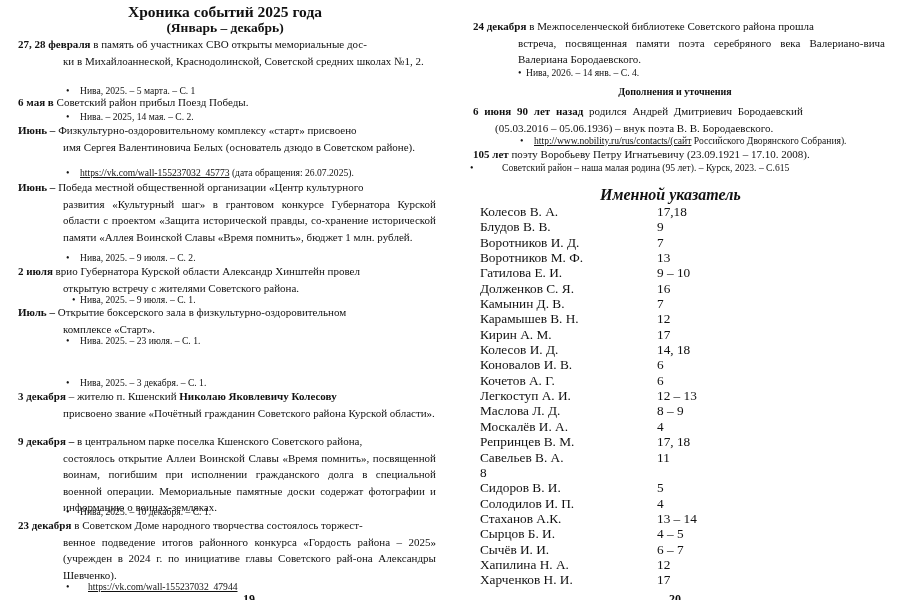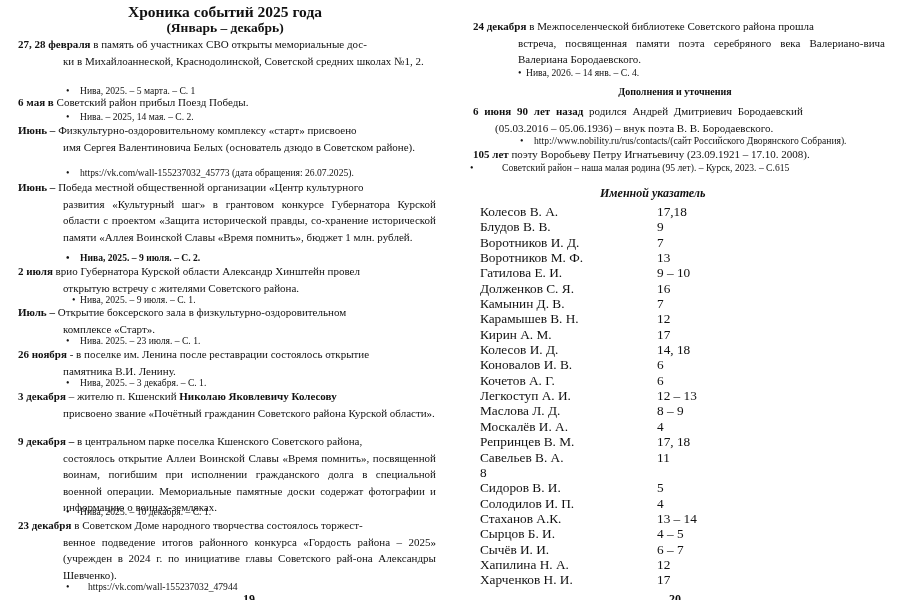--- a/index.html
+++ b/index.html
@@ -25,30 +25,30 @@
   .entry { position: absolute; font-size: 11px; line-height: 16.5px; }
   .entry .head { display: block; }
   .entry .lead { font-weight: bold; }
   .entry .cont { display: block; padding-left: 45px; }
   .just { text-align: justify; text-align-last: left; }
 
   .src {
     position: absolute; font-size: 9.6px; line-height: 12px; white-space: nowrap;
   }
   .src .bul { display: inline-block; width: 14px; font-size: 10px; }
-  .src a { color: #111; }
+  .src a { color: #111; text-decoration: underline; }
 
   .pagenum { position: absolute; font-weight: bold; font-size: 12px; }
 
   .sec-title {
     position: absolute; left: 0; width: 450px; text-align: center;
     font-weight: bold; font-size: 10px;
   }
   .index-title {
-    position: absolute; left: 150px; font-weight: bold; font-style: italic; font-size: 12px;
+    position: absolute; left: 150px; font-weight: bold; font-style: italic; font-size: 16px;
   }
   .index-list { position: absolute; left: 480px; top: 204px; width: 260px; }
   .index-row { display: flex; height: 15.35px; font-size: 13.3px; line-height: 15.35px; }
   .index-name { width: 177px; }
   .index-pages { width: 80px; }
 </style>
 </head>
 <body>
 
 <div class="page page-left">
@@ -69,38 +69,34 @@
   <div class="entry" style="left:18px; top:122px; width:418px;">
     <span class="head"><span class="lead">Июнь –</span><span> Физкультурно-оздоровительному комплексу «старт» присвоено</span></span>
     <span class="cont">имя Сергея Валентиновича Белых (основатель дзюдо в Советском районе).</span>
   </div>
   <div class="src" style="left:66px; top:167px;"><span class="bul">•</span><a>https://vk.com/wall-155237032_45773</a><span> (дата обращения: 26.07.2025).</span></div>
 
   <div class="entry just" style="left:18px; top:179px; width:418px;">
     <span class="head"><span class="lead">Июнь –</span><span> Победа местной общественной организации «Центр культурного</span></span>
     <span class="cont">развития «Культурный шаг» в грантовом конкурсе Губернатора Курской области с проектом «Защита исторической правды, со-хранение исторической памяти «Аллея Воинской Славы «Время помнить», бюджет 1 млн. рублей.</span>
   </div>
-  <div class="src" style="left:66px; top:252px;font-weight:bold;"><span class="bul">•</span><span>Нива, 2025. – 9 июля. – С. 2.</span></div>
+  <div class="src" style="left:66px; top:252px;"><span class="bul">•</span><span>Нива, 2025. – 9 июля. – С. 2.</span></div>
 
   <div class="entry" style="left:18px; top:263px; width:418px;">
     <span class="head"><span class="lead">2 июля</span><span> врио Губернатора Курской области Александр Хинштейн провел</span></span>
     <span class="cont">открытую встречу с жителями Советского района.</span>
   </div>
   <div class="src" style="left:72px; top:294px;"><span class="bul" style="width:8px;">•</span><span>Нива, 2025. – 9 июля. – С. 1.</span></div>
 
   <div class="entry" style="left:18px; top:304px; width:418px;">
     <span class="head"><span class="lead">Июль –</span><span> Открытие боксерского зала в физкультурно-оздоровительном</span></span>
     <span class="cont">комплексе «Старт».</span>
   </div>
   <div class="src" style="left:66px; top:335px;"><span class="bul">•</span><span>Нива. 2025. – 23 июля. – С. 1.</span></div>
 
-  <div class="entry" style="left:18px; top:346px; width:418px;">
-    <span class="head"><span class="lead">26 ноября</span><span> - в поселке им. Ленина после реставрации состоялось открытие</span></span>
-    <span class="cont">памятника В.И. Ленину.</span>
-  </div>
   <div class="src" style="left:66px; top:377px;"><span class="bul">•</span><span>Нива, 2025. – 3 декабря. – С. 1.</span></div>
 
   <div class="entry just" style="left:18px; top:388px; width:418px;">
     <span class="head just"><span class="lead">3 декабря</span><span> – жителю п. Кшенский </span><span class="lead">Николаю Яковлевичу Колесову</span></span>
     <span class="cont">присвоено звание «Почётный гражданин Советского района Курской области».</span>
   </div>
 
   <div class="entry just" style="left:18px; top:433px; width:418px;">
     <span class="head"><span class="lead">9 декабря –</span><span> в центральном парке поселка Кшенского Советского района,</span></span>
     <span class="cont">состоялось открытие Аллеи Воинской Славы «Время помнить», посвященной воинам, погибшим при исполнении гражданского долга в специальной военной операции. Мемориальные памятные доски содержат фотографии и информацию о воинах-земляках.</span>

